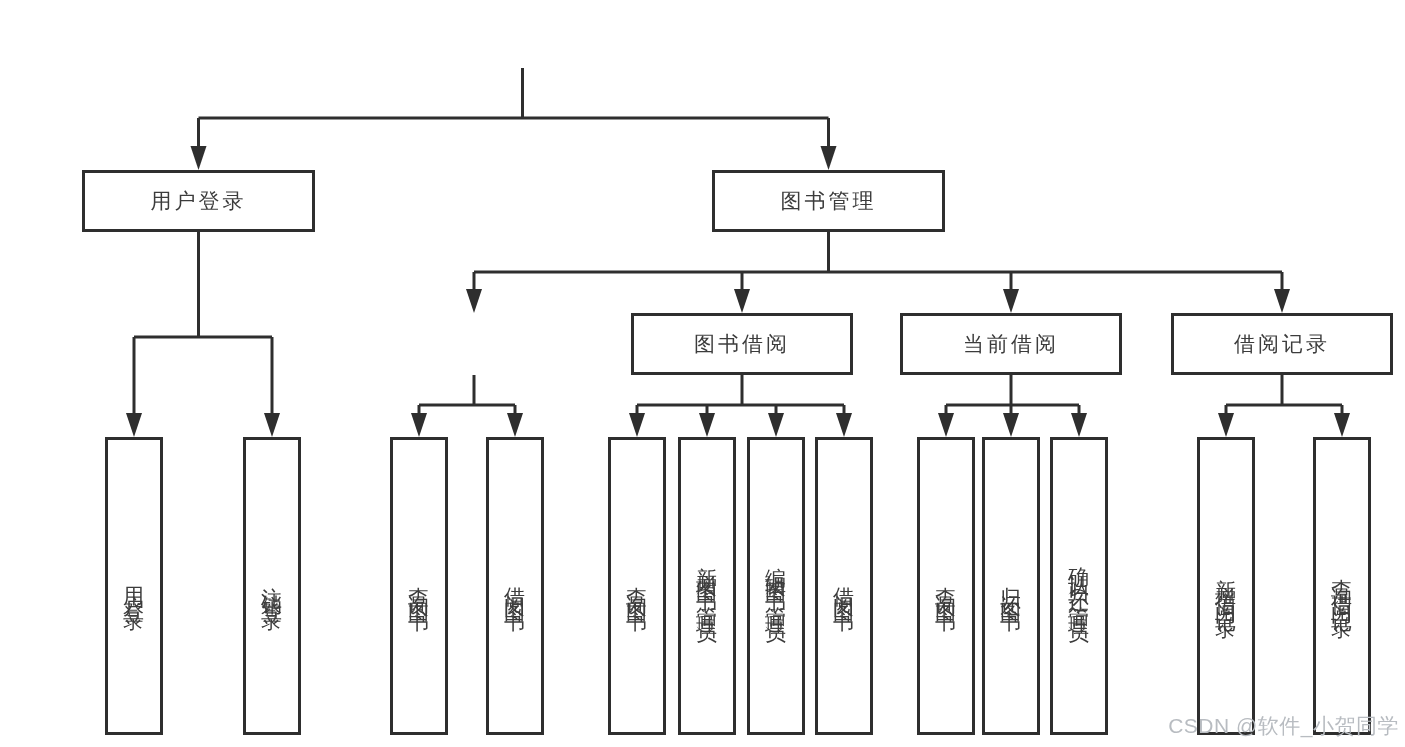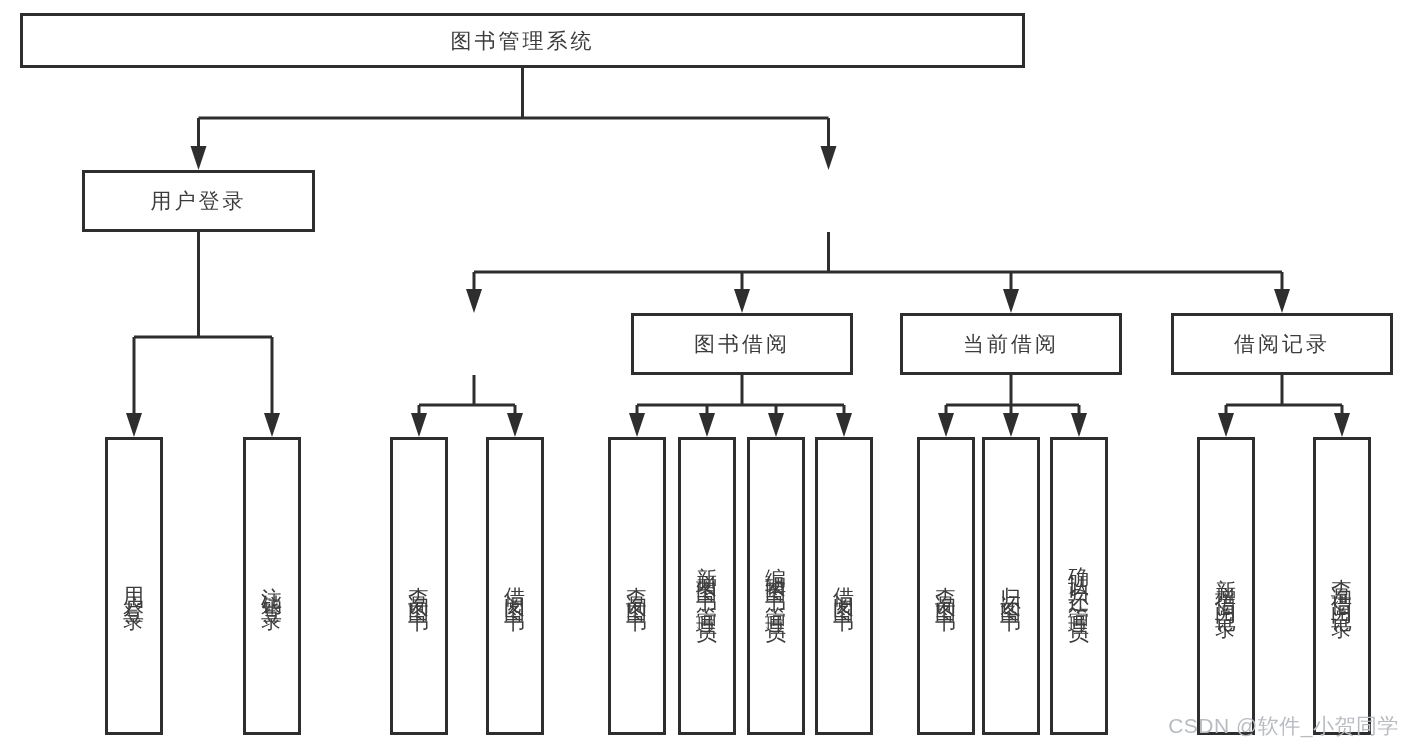--- a/index.html
+++ b/index.html
@@ -127,23 +127,23 @@
       <polygon points="768,413 784,413 776,437"></polygon>
       <polygon points="836,413 852,413 844,437"></polygon>
       <polygon points="938,413 954,413 946,437"></polygon>
       <polygon points="1003,413 1019,413 1011,437"></polygon>
       <polygon points="1071,413 1087,413 1079,437"></polygon>
       <polygon points="1218,413 1234,413 1226,437"></polygon>
       <polygon points="1334,413 1350,413 1342,437"></polygon>
     </g>
   </svg>
 
-  <div class="hnode root" style="left:20px; top:13px; width:1005px; height:55px;">图书管理系统</div>
 
   <div class="hnode" style="left:82px; top:170px; width:233px; height:62px;">用户登录</div>
+  <div class="hnode" style="left:712px; top:170px; width:233px; height:62px;">图书管理</div>
 
   <div class="hnode" style="left:900px; top:313px; width:222px; height:62px;">当前借阅</div>
   <div class="hnode" style="left:631px; top:313px; width:222px; height:62px;">图书借阅</div>
   <div class="hnode" style="left:1171px; top:313px; width:222px; height:62px;">借阅记录</div>
 
   <div class="vnode" style="left:105px; top:437px; width:58px; height:298px;">
     <span>用户登录</span>
   </div>
   <div class="vnode" style="left:243px; top:437px; width:58px; height:298px;">
     <span>注销登录</span>

